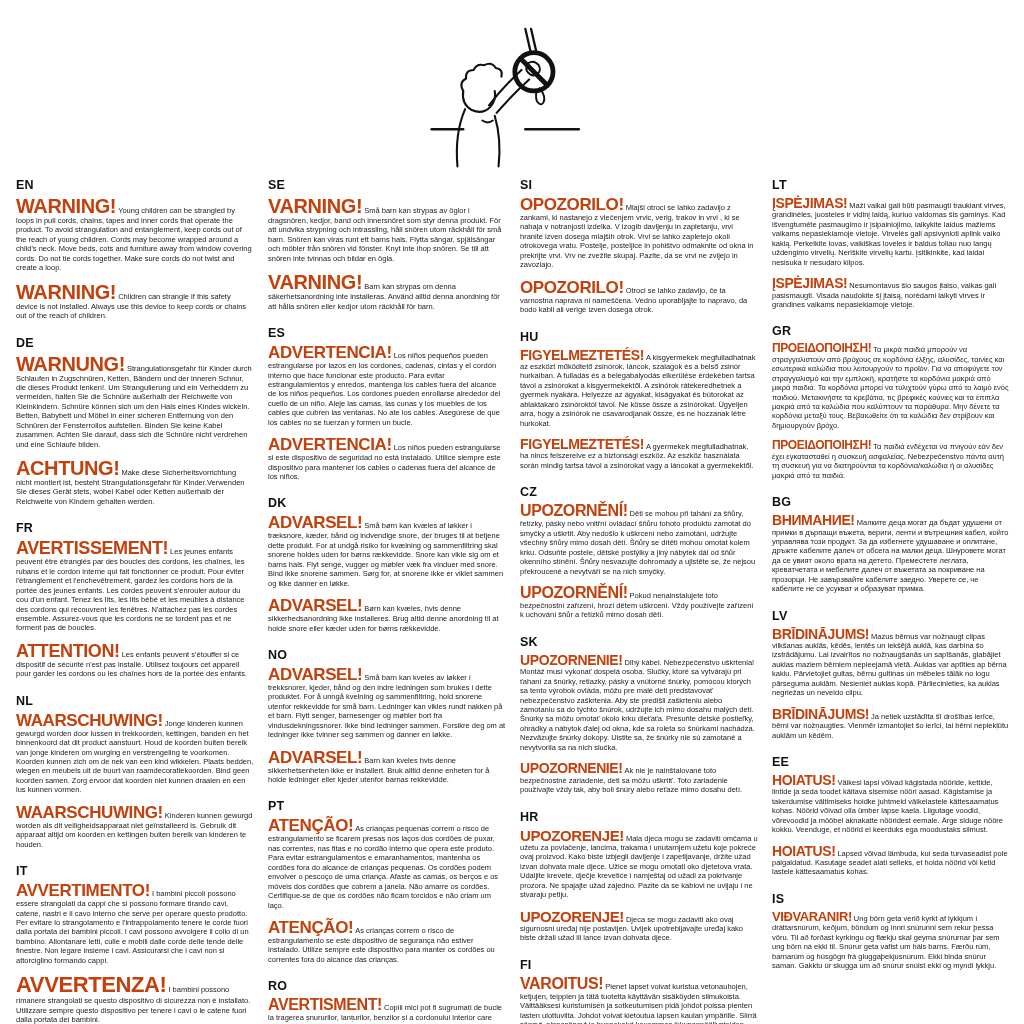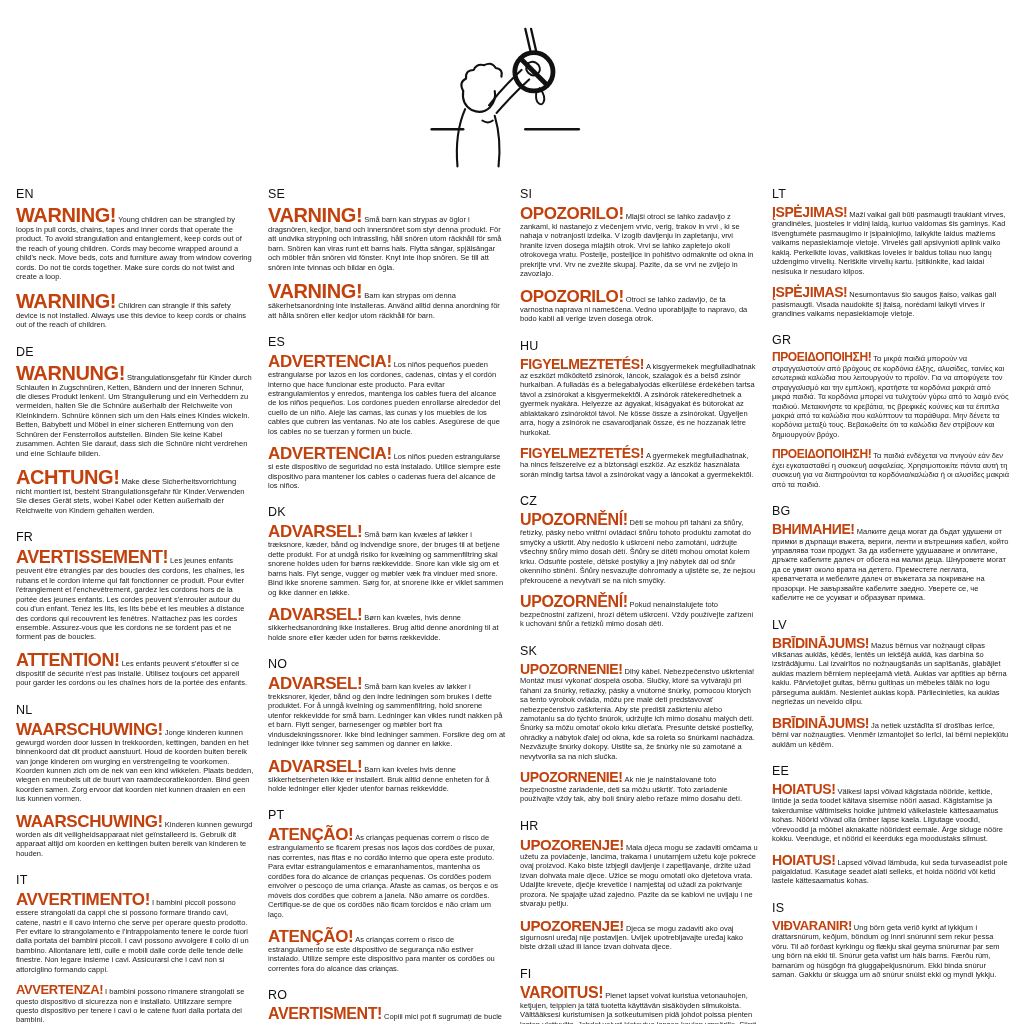--- a/index.html
+++ b/index.html
@@ -2,21 +2,21 @@
 <html><head>
 <meta charset="utf-8">
 <style>
   html,body{margin:0;padding:0;background:#fff;}
   .page{position:relative;width:1024px;height:1024px;background:#ffffff;overflow:hidden;
         font-family:"Liberation Sans",sans-serif;color:#111;}
   .illustration{position:absolute;left:398px;top:4px;width:268px;height:172px;}
   .columns{position:absolute;left:16px;top:178px;width:994px;
            display:grid;grid-template-columns:repeat(4,1fr);column-gap:14px;align-items:start;}
   .lang-section{margin:0 0 15px 0;}
-  .lang-code{font-size:12.5px;font-weight:normal;margin:9px 0 4px 0;letter-spacing:.2px;}
+  .lang-code{font-size:12.5px;font-weight:bold;margin:0 0 4px 0;letter-spacing:.2px;}
   .para{margin:0 0 9px 0;font-size:7.5px;line-height:1.26;text-align:left;color:#1c1c1c;}
   .w-head{font-weight:bold;letter-spacing:-0.4px;padding-right:2px;color:#c2410c;
           display:inline;vertical-align:baseline;line-height:1;}
   .w-body{display:inline;}
 </style>
 </head>
 <body>
 
 <div class="page">
 
@@ -82,21 +82,21 @@
   <p class="para"><span class="w-head" style="font-size: 17px;">WAARSCHUWING!</span><span class="w-body">Jonge kinderen kunnen gewurgd worden door lussen in trekkoorden, kettingen, banden en het binnenkoord dat dit product aanstuurt. Houd de koorden buiten bereik van jonge kinderen om wurging en verstrengeling te voorkomen. Koorden kunnen zich om de nek van een kind wikkelen. Plaats bedden, wiegen en meubels uit de buurt van raamdecoratiekoorden. Bind geen koorden samen. Zorg ervoor dat koorden niet kunnen draaien en een lus kunnen vormen.</span></p>
 
   <p class="para"><span class="w-head" style="font-size: 17px;">WAARSCHUWING!</span><span class="w-body">Kinderen kunnen gewurgd worden als dit veiligheidsapparaat niet geïnstalleerd is. Gebruik dit apparaat altijd om koorden en kettingen buiten bereik van kinderen te houden.</span></p>
 </section>
 
   <section class="lang-section">
     <h2 class="lang-code">IT</h2>
 
   <p class="para"><span class="w-head" style="font-size: 17px;">AVVERTIMENTO!</span><span class="w-body">I bambini piccoli possono essere strangolati da cappi che si possono formare tirando cavi, catene, nastri e il cavo interno che serve per operare questo prodotto. Per evitare lo strangolamento e l'intrappolamento tenere le corde fuori dalla portata dei bambini piccoli. I cavi possono avvolgere il collo di un bambino. Allontanare letti, culle e mobili dalle corde delle tende delle finestre. Non legare insieme i cavi. Assicurarsi che i cavi non si attorciglino formando cappi.</span></p>
 
-  <p class="para"><span class="w-head" style="font-size: 13px; text-align: center;">AVVERTENZA!</span><span class="w-body">I bambini possono rimanere strangolati se questo dispositivo di sicurezza non è installato. Utilizzare sempre questo dispositivo per tenere i cavi o le catene fuori dalla portata dei bambini.</span></p>
+  <p class="para"><span class="w-head" style="font-size: 22px; text-align: center;">AVVERTENZA!</span><span class="w-body">I bambini possono rimanere strangolati se questo dispositivo di sicurezza non è installato. Utilizzare sempre questo dispositivo per tenere i cavi o le catene fuori dalla portata dei bambini.</span></p>
 </section>
 
 </div>
     <div class="col">
   <section class="lang-section">
     <h2 class="lang-code">SE</h2>
 
   <p class="para"><span class="w-head" style="font-size: 20px;">VARNING!</span><span class="w-body">Små barn kan strypas av öglor i dragsnören, kedjor, band och innersnöret som styr denna produkt. För att undvika strypning och intrassling, håll snören utom räckhåll för små barn. Snören kan viras runt ett barns hals. Flytta sängar, spjälsängar och möbler från snören vid fönster. Knyt inte ihop snören. Se till att snören inte tvinnas och bildar en ögla.</span></p>
 
   <p class="para"><span class="w-head" style="font-size: 20px;">VARNING!</span><span class="w-body">Barn kan strypas om denna säkerhetsanordning inte installeras. Använd alltid denna anordning för att hålla snören eller kedjor utom räckhåll för barn.</span></p>
@@ -196,21 +196,21 @@
   <p class="para"><span class="w-head" style="font-size: 14px;">ĮSPĖJIMAS!</span><span class="w-body">Maži vaikai gali būti pasmaugti traukiant virves, grandinėles, juosteles ir vidinį laidą, kuriuo valdomas šis gaminys. Kad išvengtumėte pasmaugimo ir įsipainiojimo, laikykite laidus mažiems vaikams nepasiekiamoje vietoje. Virvelės gali apsivynioti aplink vaiko kaklą. Perkelkite lovas, vaikiškas loveles ir baldus toliau nuo langų uždengimo virvelių. Neriškite virvelių kartu. Įsitikinkite, kad laidai nesisuka ir nesudaro kilpos.</span></p>
 
   <p class="para"><span class="w-head" style="font-size: 14px;">ĮSPĖJIMAS!</span><span class="w-body">Nesumontavus šio saugos įtaiso, vaikas gali pasismaugti. Visada naudokite šį įtaisą, norėdami laikyti virves ir grandines vaikams nepasiekiamoje vietoje.</span></p>
 </section>
 
   <section class="lang-section">
     <h2 class="lang-code">GR</h2>
 
   <p class="para"><span class="w-head" style="font-size: 12px;">ΠΡΟΕΙΔΟΠΟΙΗΣΗ!</span><span class="w-body">Τα μικρά παιδιά μπορούν να στραγγαλιστούν από βρόχους σε κορδόνια έλξης, αλυσίδες, ταινίες και εσωτερικά καλώδια που λειτουργούν το προϊόν. Για να αποφύγετε τον στραγγαλισμό και την εμπλοκή, κρατήστε τα κορδόνια μακριά από μικρά παιδιά. Τα κορδόνια μπορεί να τυλιχτούν γύρω από το λαιμό ενός παιδιού. Μετακινήστε τα κρεβάτια, τις βρεφικές κούνιες και τα έπιπλα μακριά από τα καλώδια που καλύπτουν τα παράθυρα. Μην δένετε τα κορδόνια μεταξύ τους. Βεβαιωθείτε ότι τα καλώδια δεν στρίβουν και δημιουργούν βρόχο.</span></p>
 
-  <p class="para"><span class="w-head" style="font-size: 12px;">ΠΡΟΕΙΔΟΠΟΙΗΣΗ!</span><span class="w-body">Τα παιδιά ενδέχεται να πνιγούν εάν δεν έχει εγκατασταθεί η συσκευή ασφαλείας. Χρησιμοποιείτε πάντα αυτή τη συσκευή για να διατηρούνται τα κορδόνια/καλώδια ή οι αλυσίδες μακριά από τα παιδιά.</span></p>
+  <p class="para"><span class="w-head" style="font-size: 12px;">ΠΡΟΕΙΔΟΠΟΙΗΣΗ!</span><span class="w-body">Τα παιδιά ενδέχεται να πνιγούν εάν δεν έχει εγκατασταθεί η συσκευή ασφαλείας. Nebezpečenstvo πάντα αυτή τη συσκευή για να διατηρούνται τα κορδόνια/καλώδια ή οι αλυσίδες μακριά από τα παιδιά.</span></p>
 </section>
 
   <section class="lang-section">
     <h2 class="lang-code">BG</h2>
 
   <p class="para"><span class="w-head" style="font-size: 14px;">ВНИМАНИЕ!</span><span class="w-body">Малките деца могат да бъдат удушени от примки в дърпащи въжета, вериги, ленти и вътрешния кабел, който управлява този продукт. За да избегнете удушаване и оплитане, дръжте кабелите далеч от обсега на малки деца. Шнуровете могат да се увият около врата на детето. Преместете леглата, креватчетата и мебелите далеч от въжетата за покриване на прозорци. Не завързвайте кабелите заедно. Уверете се, че кабелите не се усукват и образуват примка.</span></p>
 
 </section>
 
   <section class="lang-section">

